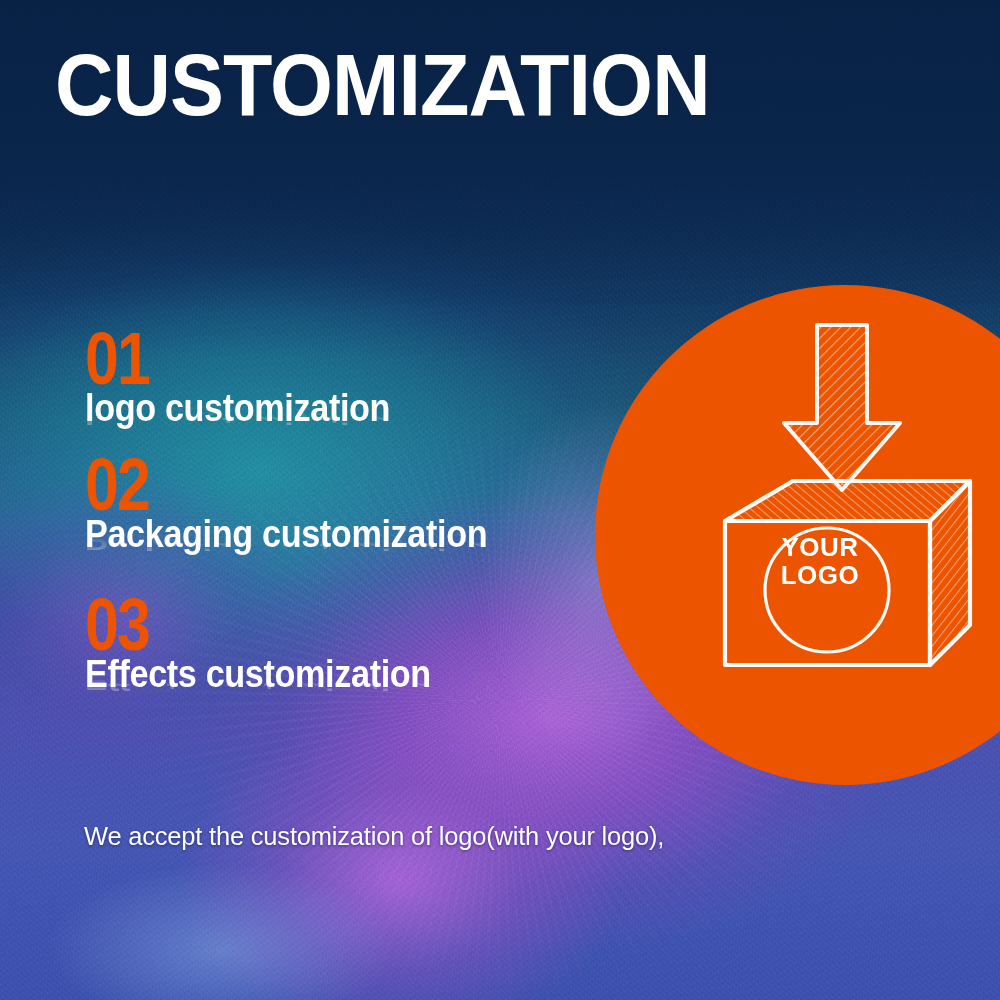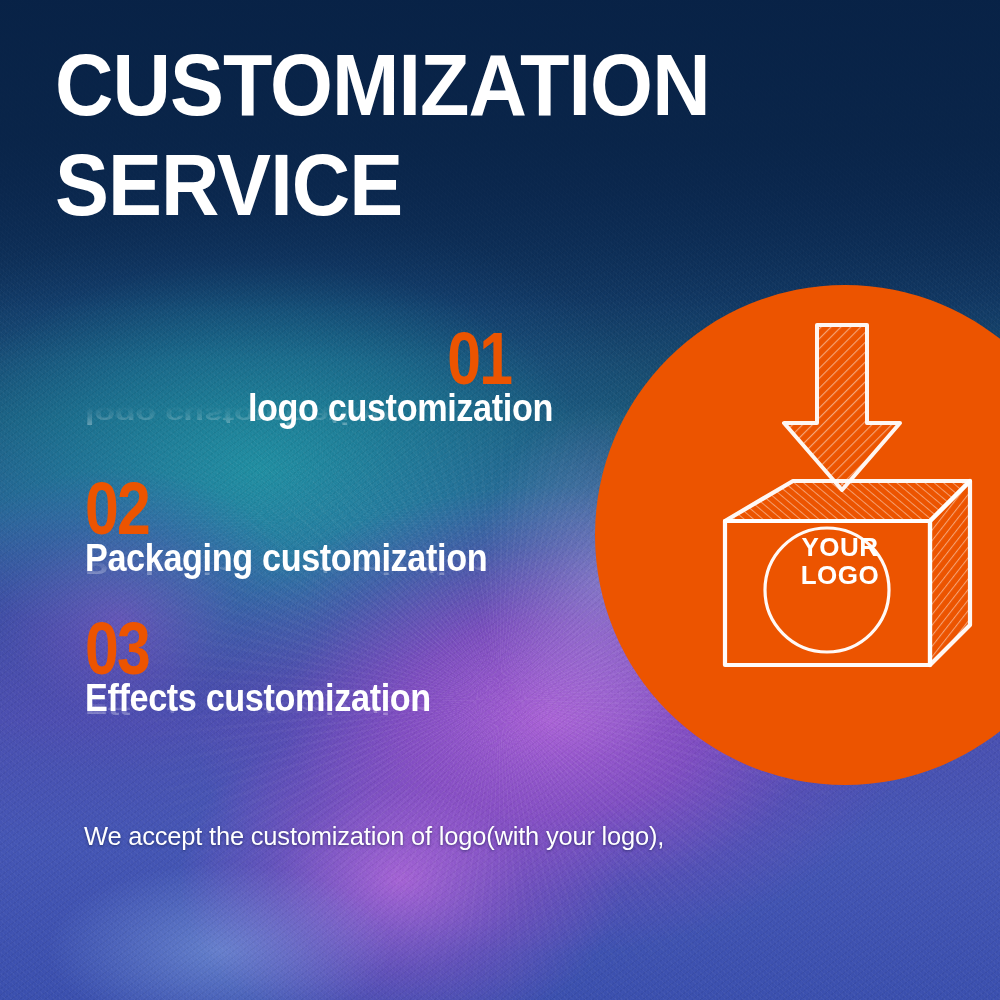--- a/index.html
+++ b/index.html
@@ -179,21 +179,21 @@
     letter-spacing: -0.4px;
     white-space: nowrap;
     transform: scaleX(0.90) scaleY(-0.62);
     transform-origin: left top;
     opacity: 0.42;
     -webkit-mask-image: linear-gradient(to bottom, rgba(0,0,0,0.85) 0%, rgba(0,0,0,0.3) 45%, rgba(0,0,0,0) 88%);
     mask-image: linear-gradient(to bottom, rgba(0,0,0,0.85) 0%, rgba(0,0,0,0.3) 45%, rgba(0,0,0,0) 88%);
     pointer-events: none;
   }
 
-  .item.i1 { margin-bottom: 48px; text-align: right; }
+  .item.i1 { margin-bottom: 24px; }
   .item.i2 { margin-bottom: 38px; margin-top: 8px; }
 
   
   .paragraph {
     position: absolute;
     left: 84px;
     top: 820px;
     width: 760px;
     color: #ffffff;
     font-weight: 400;
@@ -218,21 +218,21 @@
     position: absolute;
     left: 595px;
     top: 285px;
     width: 500px;
     height: 500px;
   }
   .graphic svg { display: block; width: 500px; height: 500px; }
 
   .logo-text {
     position: absolute;
-    left: 780px;
+    left: 760px;
     top: 533px;
     width: 120px;
     text-align: center;
     color: #ffffff;
     font-weight: 700;
     font-size: 26px;
     line-height: 1.08;
     letter-spacing: 0.5px;
   }
   .logo-text span { display: block; }
@@ -249,24 +249,20 @@
   <div class="bg-layer bg-spray"></div>
   <div class="bg-layer bg-streaks"></div>
   <div class="bg-layer bg-streaks2"></div>
   <div class="bg-layer bg-grain"></div>
   <div class="bg-layer bg-topdark"></div>
 
   <div class="headings">
     <div class="head-line">
       <span class="head-text l1">CUSTOMIZATION</span>
       <div class="head-bar b1"></div>
-    </div>
-    <div class="head-line">
-      <span class="head-text l2">SERVICE</span>
-      <div class="head-bar b2"></div>
     </div>
   </div>
 
   <div class="items">
 
     <div class="item i1">
       <span class="item-num">01</span>
       <div class="item-title-wrap">
         <span class="item-title">logo customization</span>
         <span class="item-reflection">logo customization</span>

